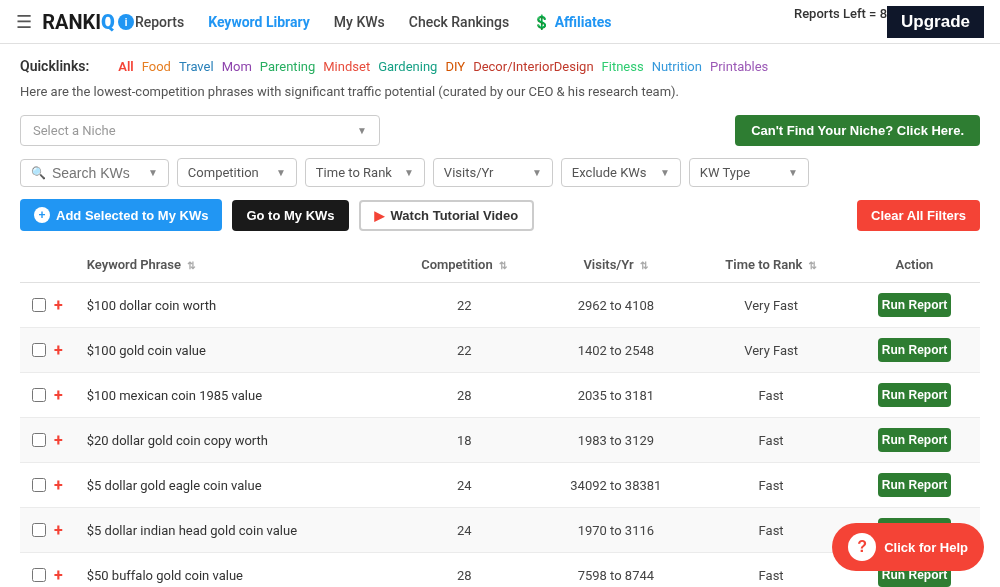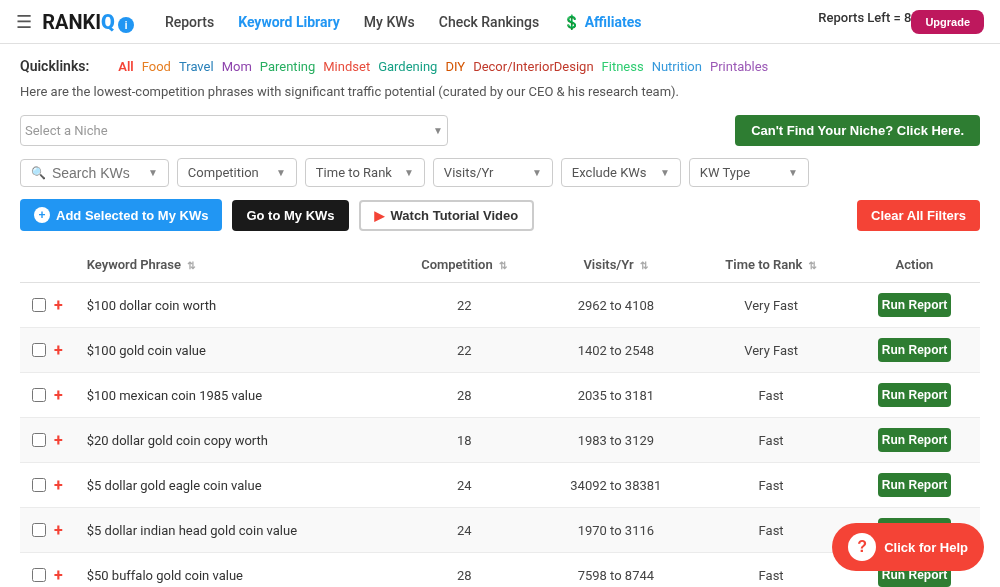--- a/index.html
+++ b/index.html
@@ -1,31 +1,31 @@
 <!DOCTYPE html>
 <html><head>
   <meta charset="utf-8">
   <style>
     * { box-sizing: border-box; margin: 0; padding: 0; }
     body { font-family: -apple-system, BlinkMacSystemFont, 'Segoe UI', Roboto, sans-serif; font-size: 14px; background: #fff; color: #333; width: 1000px; overflow-x: hidden; }
 
     
     .header { display: flex; align-items: center; padding: 0 16px; height: 44px; border-bottom: 1px solid #e0e0e0; background: #fff; }
     .menu-icon { font-size: 18px; cursor: pointer; margin-right: 10px; color: #555; }
-    .logo { display: flex; align-items: flex-end; margin-right: 30px; }
+    .logo { display: flex; align-items: center; }
     .logo-text { font-weight: 700; font-size: 20px; color: #1a1a1a; }
     .logo-iq { color: #2196F3; font-weight: 900; }
     .nav { display: flex; align-items: center; gap: 24px; flex: 1; }
     .nav-item { text-decoration: none; color: #444; font-size: 14px; font-weight: 500; }
     .nav-item.active { color: #2196F3; font-weight: 700; }
     .nav-item.affiliates { color: #2196F3; font-weight: 700; }
     .nav-affiliates-icon { color: #4CAF50; margin-right: 4px; }
     .header-right { display: flex; align-items: flex-start; margin-left: auto; }
     .reports-left { font-size: 13px; color: #333; font-weight: 500; }
-    .upgrade-btn { background: #be185d; color: white; border: none; padding: 6px 14px; border-radius: 8px; font-weight: 600; cursor: pointer; font-size: 11px; }
+    .upgrade-btn { background: #0f172a; color: white; border: none; padding: 6px 14px; border-radius: 0; font-weight: 600; cursor: pointer; font-size: 17px; }
 
     
     .content { padding: 14px 20px; }
 
     
     .quicklinks { display: flex; align-items: center; gap: 8px; margin-bottom: 10px; flex-wrap: wrap; }
     .quicklinks-label { font-weight: 600; font-size: 14px; margin-right: 21px; }
     .ql-link { text-decoration: none; font-size: 13px; }
     .ql-all { color: #f44336; font-weight: 600; }
     .ql-food { color: #e67e22; }
@@ -37,21 +37,21 @@
     .ql-diy { color: #d35400; }
     .ql-decor { color: #c0392b; }
     .ql-fitness { color: #2ecc71; }
     .ql-nutrition { color: #3498db; }
     .ql-printables { color: #9b59b6; }
 
     .subtitle { font-size: 13px; color: #555; margin-bottom: 16px; }
 
     
     .filter-row1 { display: flex; align-items: center; margin-bottom: 12px; }
-    .niche-select { width: 428px; border: 1px solid #ccc; border-radius: 4px; padding: 7px 4px; font-size: 13px; color: #999; background: #fff; display: flex; align-items: center; justify-content: space-between; cursor: pointer; }
+    .niche-select { width: 360px; border: 1px solid #ccc; border-radius: 4px; padding: 7px 12px; font-size: 13px; color: #999; background: #fff; display: flex; align-items: center; justify-content: space-between; cursor: pointer; }
     .cant-find-btn { margin-left: auto; background: #2e7d32; color: white; border: none; padding: 8px 16px; border-radius: 4px; font-weight: 600; cursor: pointer; font-size: 13px; }
 
     
     .filter-row2 { display: flex; align-items: center; gap: 8px; margin-bottom: 12px; }
     .filter-search { display: flex; align-items: center; border: 1px solid #ccc; border-radius: 4px; padding: 5px 10px; gap: 6px; background: #fff; min-width: 140px; }
     .filter-search input { border: none; outline: none; font-size: 14px; color: #555; width: 90px; }
     .filter-dropdown { display: flex; align-items: center; border: 1px solid #ccc; border-radius: 4px; padding: 6px 10px; gap: 6px; background: #fff; cursor: pointer; font-size: 13px; color: #555; min-width: 120px; justify-content: space-between; }
     .chevron { font-size: 10px; color: #888; }
 
     

